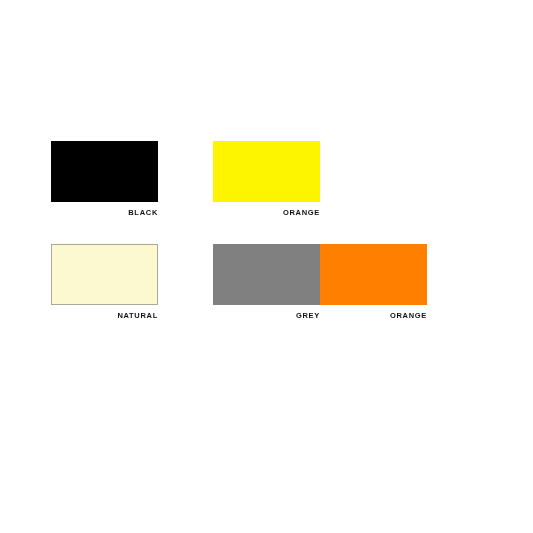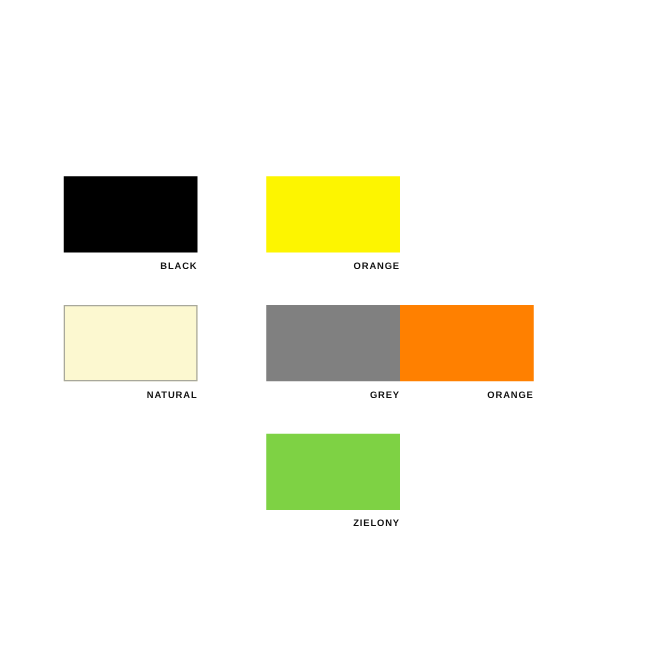--- a/index.html
+++ b/index.html
@@ -88,18 +88,14 @@
         <div class="swatch-label">NATURAL</div>
       </div>
       <div class="swatch-cell col-last">
         <div class="swatch-chip" style="background: rgb(128, 128, 128);"></div>
         <div class="swatch-label">GREY</div>
       </div>
       <div class="swatch-cell col-last">
         <div class="swatch-chip" style="background: rgb(255, 128, 0);"></div>
         <div class="swatch-label">ORANGE</div>
       </div>
-      <div class="swatch-cell row-3">
-        <div class="swatch-chip" style="background: rgb(126, 210, 68);"></div>
-        <div class="swatch-label">ZIELONY</div>
-      </div>
     </div>
 </div>
 
 </body></html>

